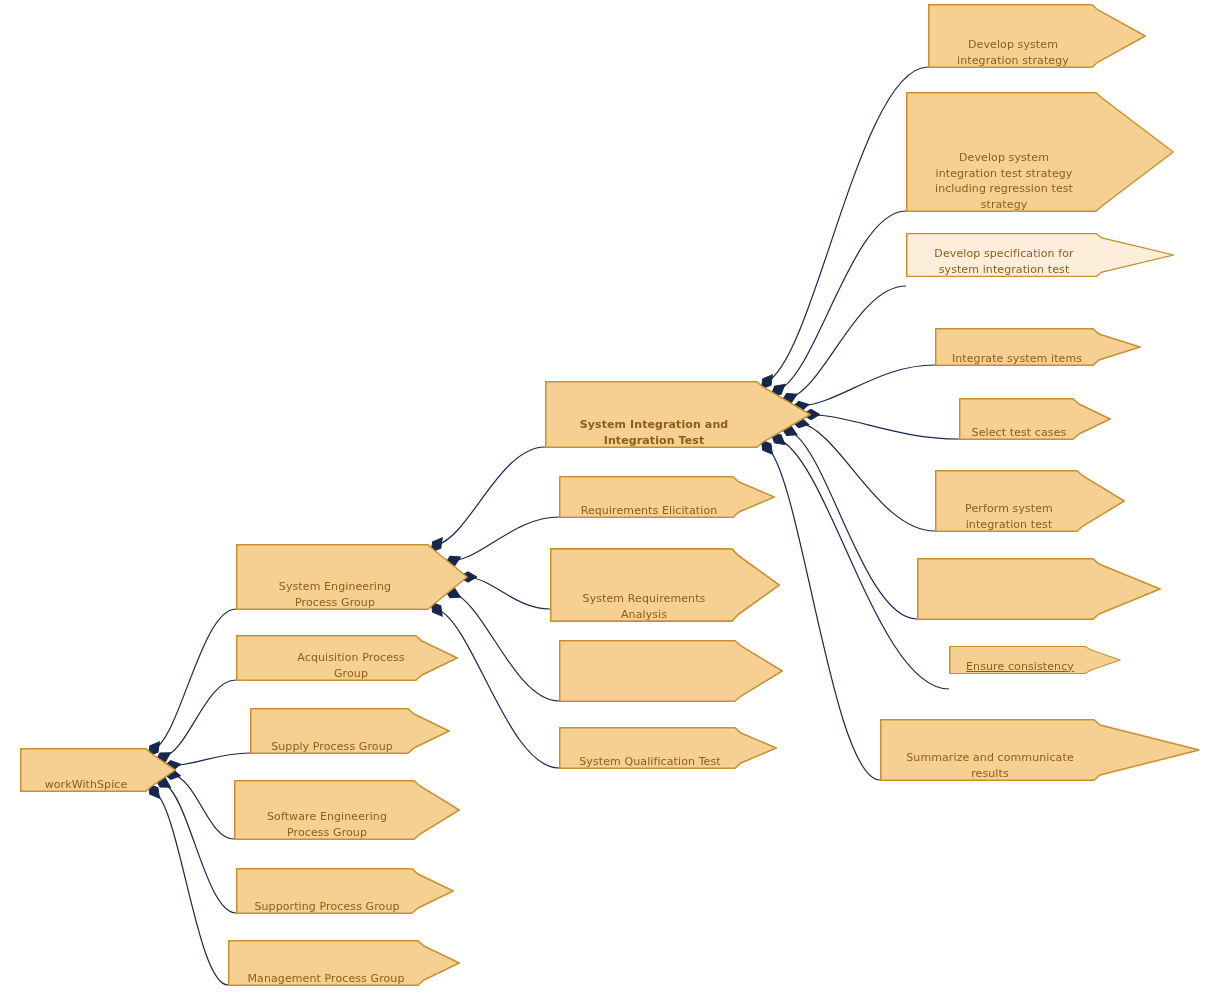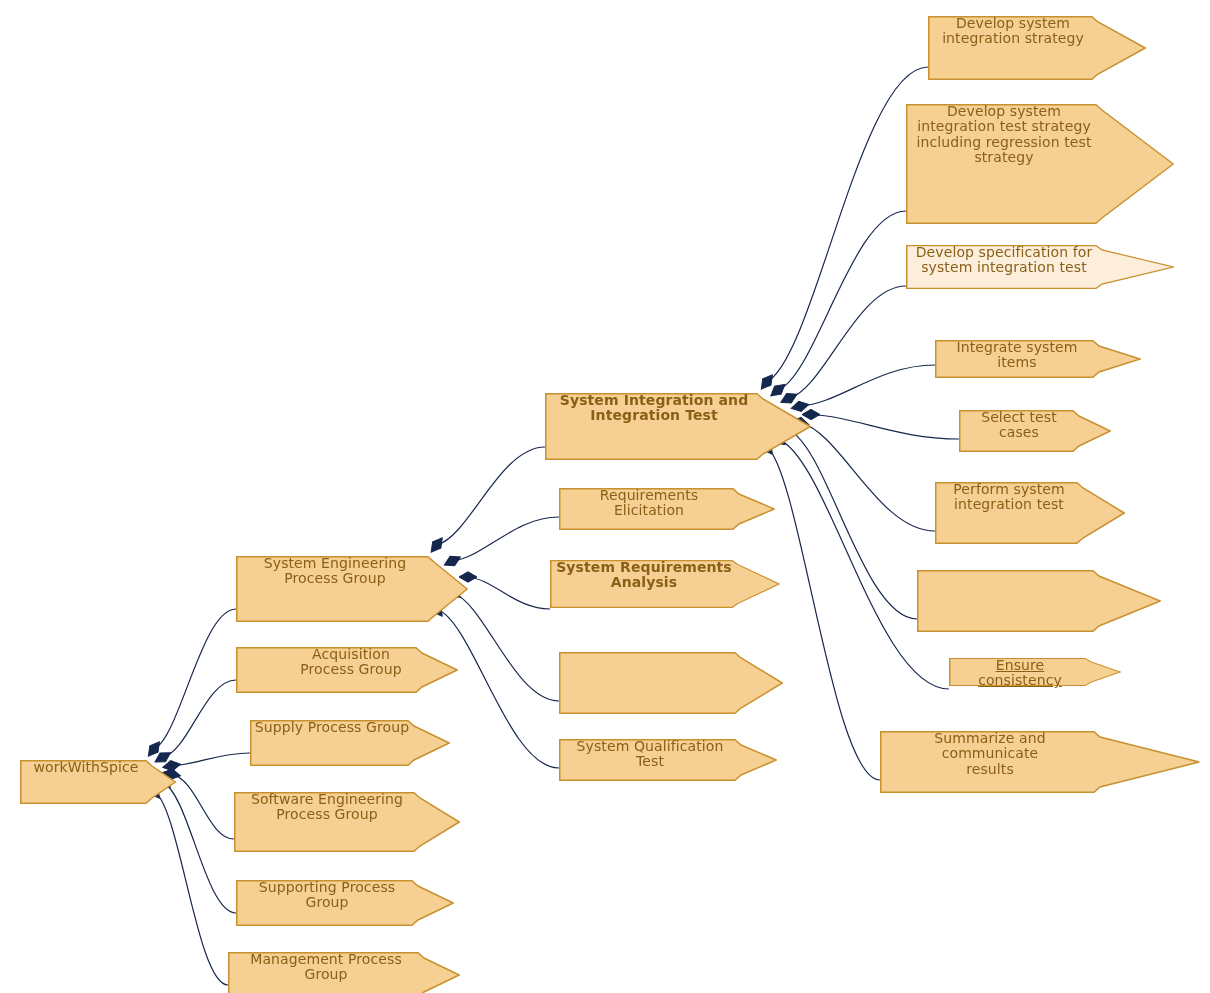--- a/index.html
+++ b/index.html
@@ -8,30 +8,29 @@
     font-family:"DejaVu Sans","Liberation Sans",sans-serif;
     width:1210px;height:993px;position:relative;overflow:hidden;
   }
   #canvas{position:absolute;left:0;top:0;width:1210px;height:993px;}
   #edge-layer{position:absolute;left:0;top:0;width:1210px;height:993px;pointer-events:none;}
 
   .node{
     position:absolute;
     box-sizing:border-box;
     display:flex;
-    align-items:flex-start;
+    align-items:flex-end;
     justify-content:center;
     text-align:center;
     color:#8a5f18;
-    font-size:14px;
+    font-size:11px;
     line-height:15.4px;
     letter-spacing:0.1px;
     white-space:pre-line;
     cursor:pointer;
-    margin-top:12px;
   }
   .node .node-bg{
     position:absolute;left:0;top:0;width:100%;height:100%;
     pointer-events:none;
   }
   .node .node-label{
     position:relative;
     z-index:2;
     padding:0 4px;
     width:100%;
@@ -190,21 +189,21 @@
       <div class="node" style="left: 228px; top: 940px; width: 232px; height: 46px;"><svg class="node-bg" viewBox="0 0 232 46" width="232" height="46" preserveAspectRatio="none">
           <path d="M 0.75,0.75 L 190,0.75 L 196,6 L 231.25,23 L 196,40 L 190,45.25 L 0.75,45.25 Z" fill="#f6cf92" stroke="#c8912f" stroke-width="1.5" stroke-linejoin="miter"></path>
         </svg><div class="node-label" style="width: 196px; margin-right: 36px;">Management Process Group</div></div>
       <div class="node" style="left: 545px; top: 381px; width: 266px; height: 67px;"><svg class="node-bg" viewBox="0 0 266 67" width="266" height="67" preserveAspectRatio="none">
           <path d="M 0.75,0.75 L 212,0.75 L 218,6 L 265.25,33.5 L 218,61 L 212,66.25 L 0.75,66.25 Z" fill="#f6cf92" stroke="#c8912f" stroke-width="1.5" stroke-linejoin="miter"></path>
         </svg><div class="node-label" style="width: 218px; margin-right: 48px; font-weight: bold;">System Integration and
 Integration Test</div></div>
       <div class="node" style="left: 559px; top: 476px; width: 216px; height: 42px;"><svg class="node-bg" viewBox="0 0 216 42" width="216" height="42" preserveAspectRatio="none">
           <path d="M 0.75,0.75 L 174,0.75 L 180,6 L 215.25,21 L 180,36 L 174,41.25 L 0.75,41.25 Z" fill="#f6cf92" stroke="#c8912f" stroke-width="1.5" stroke-linejoin="miter"></path>
         </svg><div class="node-label" style="width: 180px; margin-right: 36px;">Requirements Elicitation</div></div>
-      <div class="node" style="left: 550px; top: 548px; width: 230px; height: 48px; font-weight: bold;"><svg class="node-bg" viewBox="0 0 230 62" width="230" height="62" preserveAspectRatio="none">
+      <div class="node" style="left: 550px; top: 548px; width: 230px; height: 74px;"><svg class="node-bg" viewBox="0 0 230 62" width="230" height="62" preserveAspectRatio="none">
           <path d="M 0.75,0.75 L 182,0.75 L 188,6 L 229.25,31 L 188,56 L 182,61.25 L 0.75,61.25 Z" fill="#f6cf92" stroke="#c8912f" stroke-width="1.5" stroke-linejoin="miter"></path>
         </svg><div class="node-label" style="width: 188px; margin-right: 42px;">System Requirements
 Analysis</div></div>
       <div class="node" style="left: 559px; top: 640px; width: 224px; height: 62px;"><svg class="node-bg" viewBox="0 0 224 62" width="224" height="62" preserveAspectRatio="none">
           <path d="M 0.75,0.75 L 176,0.75 L 182,6 L 223.25,31 L 182,56 L 176,61.25 L 0.75,61.25 Z" fill="#f6cf92" stroke="#c8912f" stroke-width="1.5" stroke-linejoin="miter"></path>
         </svg></div>
       <div class="node" style="left: 559px; top: 727px; width: 218px; height: 42px;"><svg class="node-bg" viewBox="0 0 218 42" width="218" height="42" preserveAspectRatio="none">
           <path d="M 0.75,0.75 L 176,0.75 L 182,6 L 217.25,21 L 182,36 L 176,41.25 L 0.75,41.25 Z" fill="#f6cf92" stroke="#c8912f" stroke-width="1.5" stroke-linejoin="miter"></path>
         </svg><div class="node-label" style="width: 182px; margin-right: 36px;">System Qualification Test</div></div>
       <div class="node" style="left: 928px; top: 4px; width: 218px; height: 64px;"><svg class="node-bg" viewBox="0 0 218 64" width="218" height="64" preserveAspectRatio="none">

